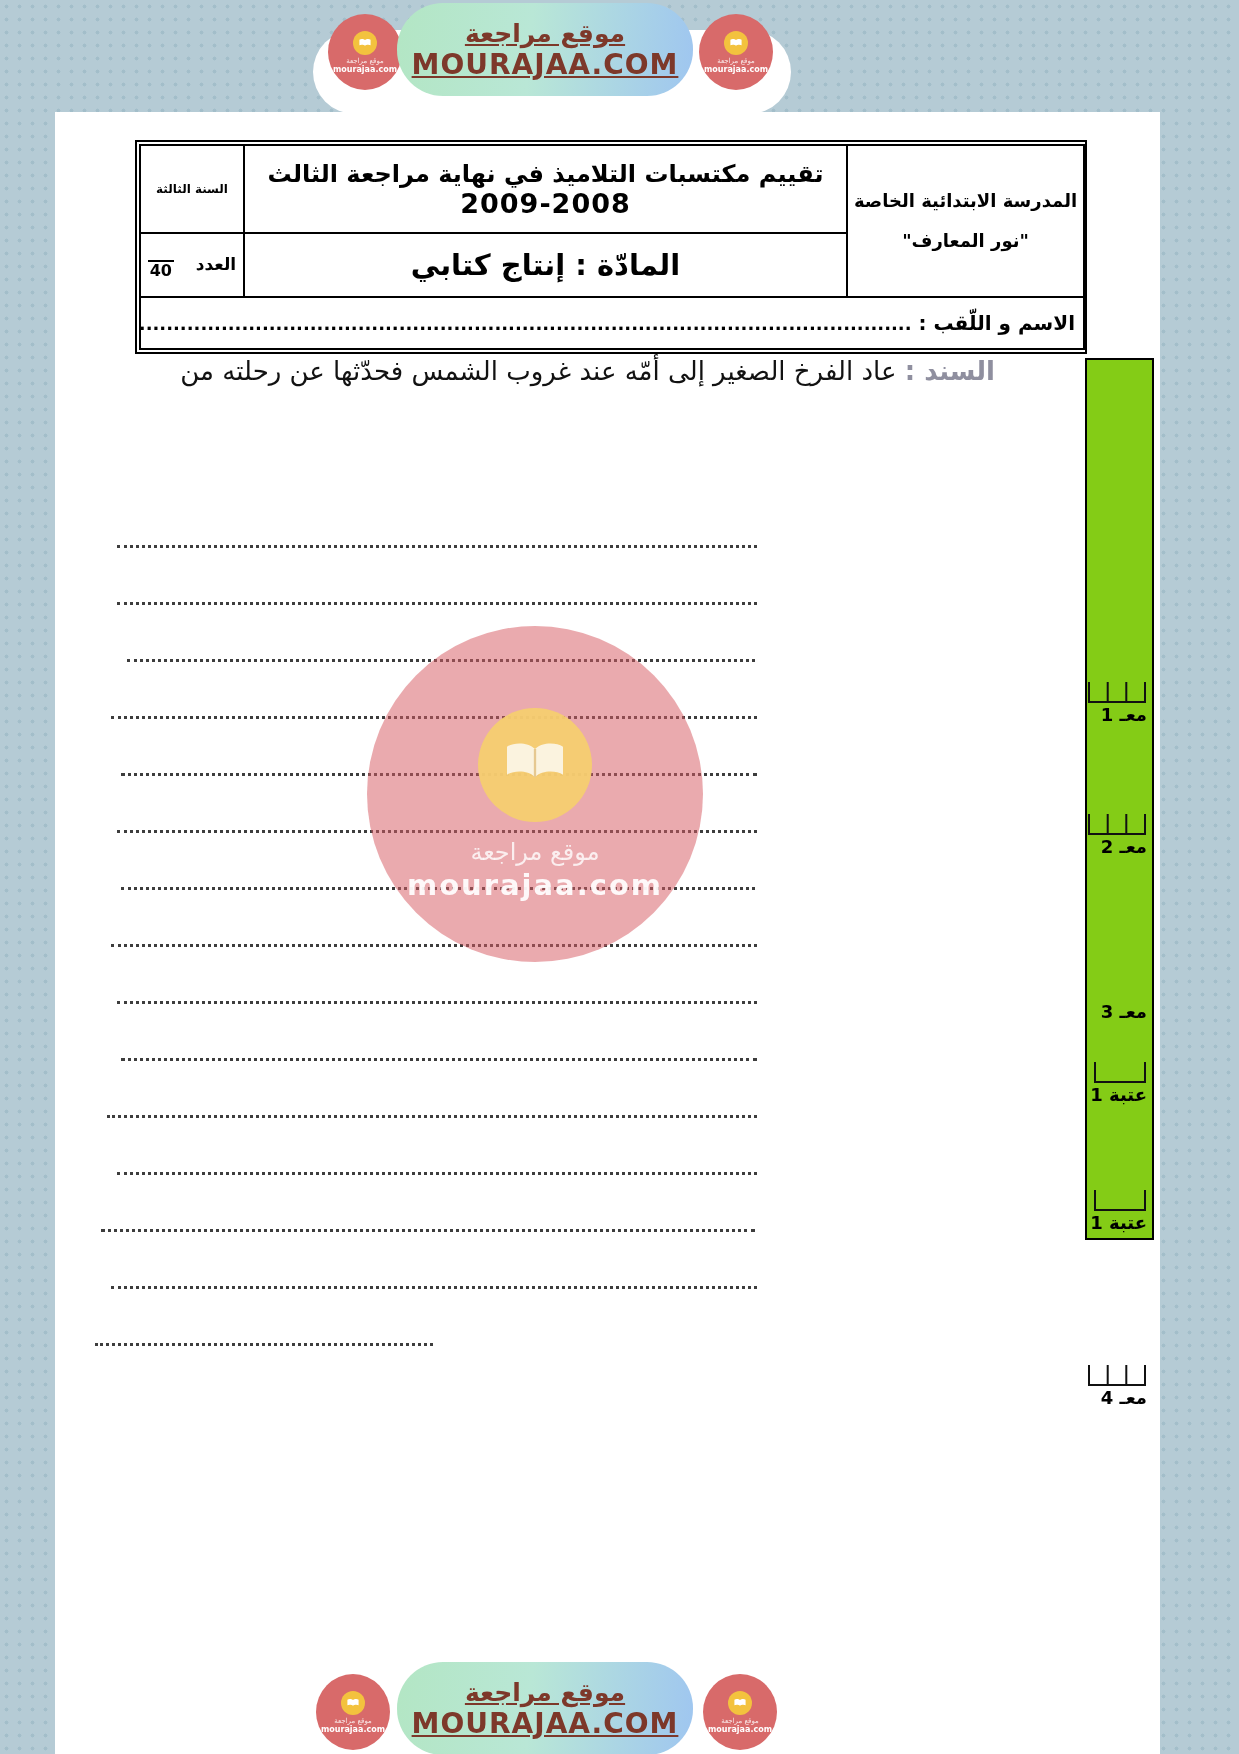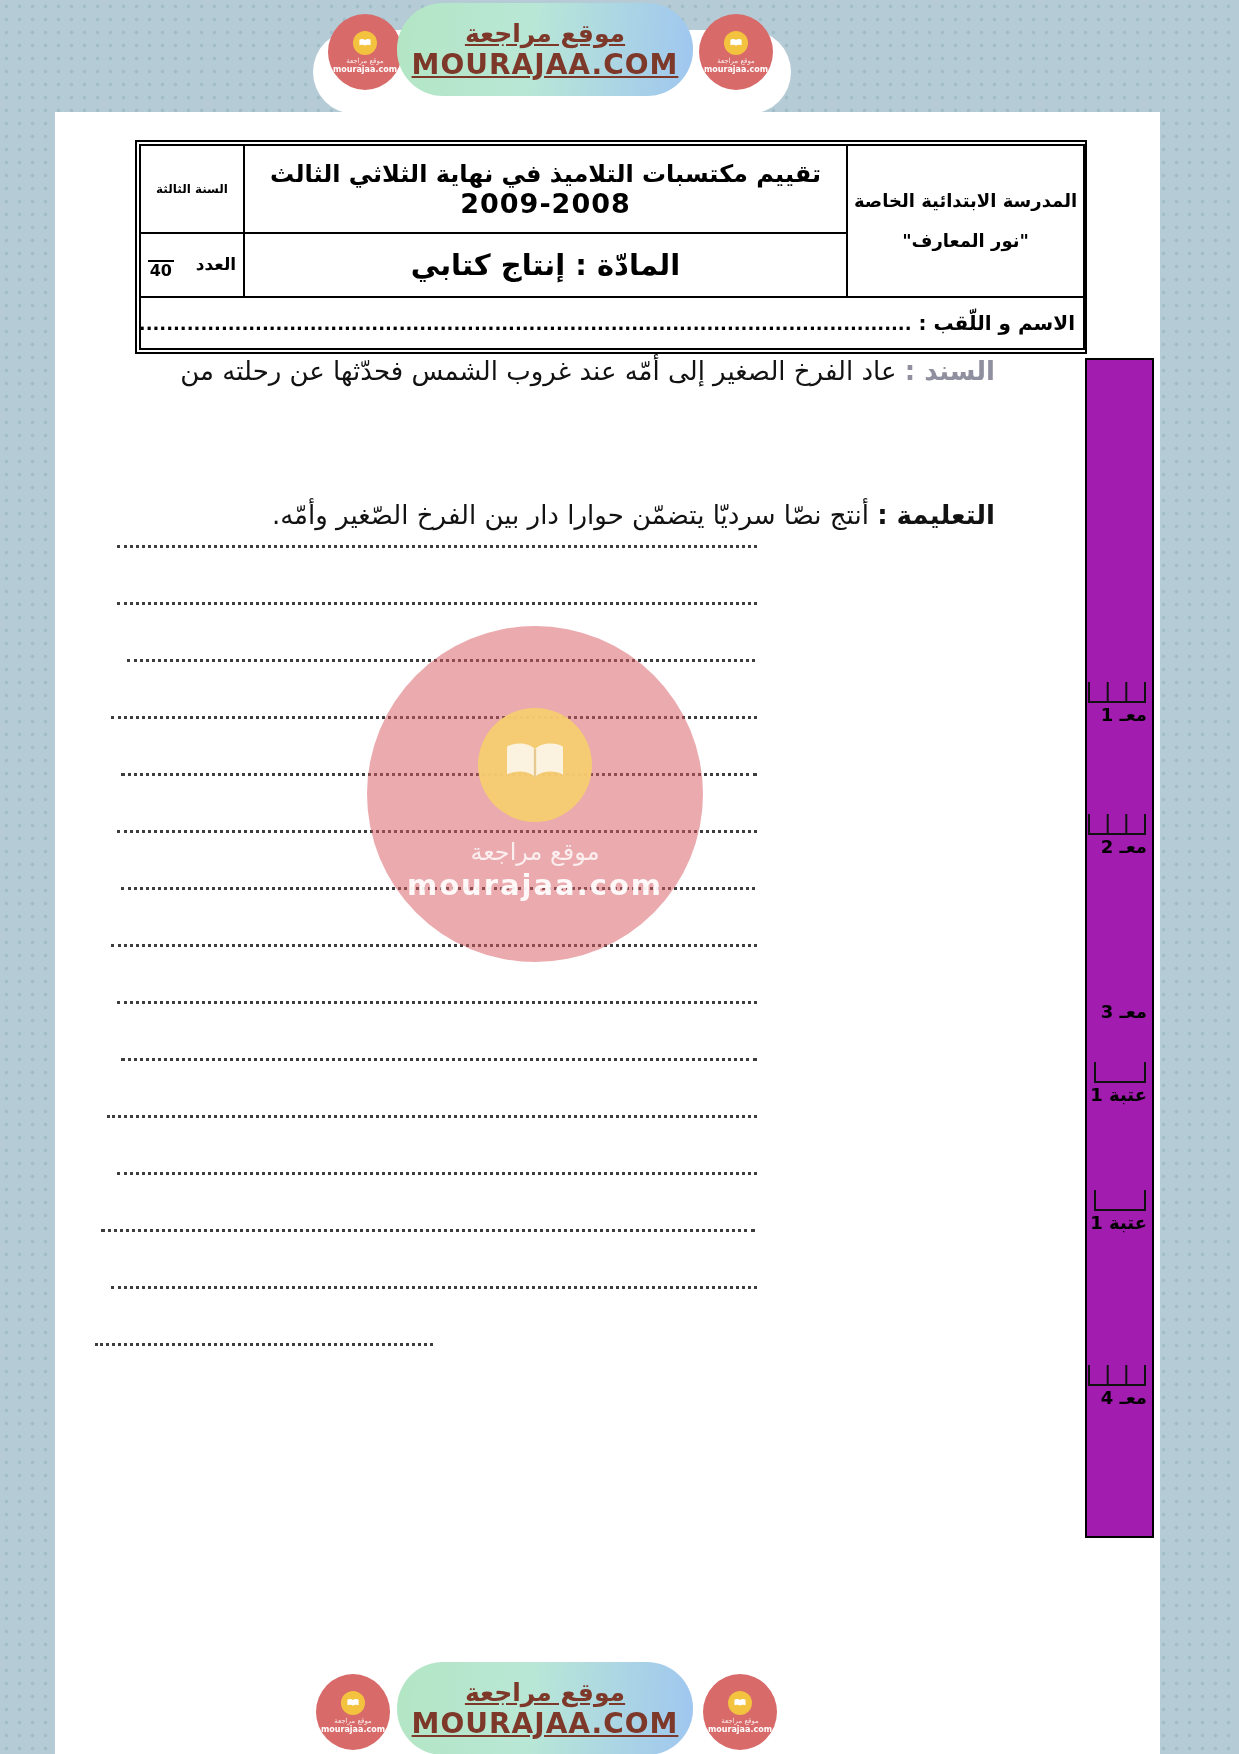--- a/index.html
+++ b/index.html
@@ -55,22 +55,22 @@
   
   .wm-circle{position:absolute;left:312px;top:514px;width:336px;height:336px;border-radius:50%;
     background:rgba(214,92,100,.52);}
   .wm-yellow{position:absolute;left:423px;top:596px;width:114px;height:114px;border-radius:50%;
     background:rgba(246,206,112,.95);display:flex;align-items:center;justify-content:center;}
   .wm-cap{position:absolute;left:312px;top:726px;width:336px;text-align:center;
     font-size:24px;color:rgba(255,255,255,.8);}
   .wm-dom{position:absolute;left:312px;top:756px;width:336px;text-align:center;
     font-size:29px;font-weight:bold;letter-spacing:2px;color:rgba(255,255,255,.92);}
   
-  .rubric{position:absolute;left:1030px;top:246px;width:69px;height:1180px;
-    border:2px solid #000;box-sizing:border-box;background:#a21caf;}
+  .rubric{position:absolute;left:1030px;top:246px;width:69px;height:882px;
+    border:2px solid #000;box-sizing:border-box;background:#84cc16;}
   .rubric-item{position:absolute;right:5px;text-align:right;}
   .rubric-item svg{display:block;margin-left:auto;margin-right:1px;}
   .rubric-label{font-size:18px;font-weight:bold;direction:rtl;white-space:nowrap;color:#000;margin-top:1px;}
 </style>
 </head>
 <body>
 
 <div class="canvas">
 
   <div class="band band-top"></div>
@@ -109,21 +109,21 @@
             <col style="width:603px">
             <col style="width:104px">
           </colgroup>
         <tbody>
             <tr style="height:88px;">
           <td class="c-school" rowspan="2">
             <div>المدرسة الابتدائية الخاصة</div>
             <div>"نور المعارف"</div>
           </td>
           <td class="c-title">
-            <div>تقييم مكتسبات التلاميذ في نهاية الثلاثي الثالث</div>
+            <div>تقييم مكتسبات التلاميذ في نهاية مراجعة الثالث</div>
             <div class="years">2009-2008</div>
           </td>
           <td class="c-grade">السنة الثالثة</td>
         </tr>
         <tr style="height:64px;">
           <td class="c-subject">المادّة : إنتاج كتابي</td>
           <td class="c-score">
             <span>العدد</span>
             <span class="frac">
               <span class="frac-top"></span>
@@ -139,24 +139,20 @@
         </tr>
       </tbody>
         </table>
     </div>
 
     <div class="txt" style="top:244px;">
       <span class="support-label">السند :</span>
       <span>عاد الفرخ الصغير إلى أمّه عند غروب الشمس فحدّثها عن رحلته من</span>
     </div>
 
-    <div class="txt" style="top:388px;">
-      <span class="instr-label">التعليمة :</span>
-      <span>أنتج نصّا سرديّا يتضمّن حوارا دار بين الفرخ الصّغير وأمّه.</span>
-    </div>
 
     <div>
         <div class="wline" style="top: 433px; left: 62px; width: 640px;"></div>
         <div class="wline" style="top: 490px; left: 62px; width: 640px;"></div>
         <div class="wline" style="top: 547px; left: 72px; width: 628px;"></div>
         <div class="wline" style="top: 604px; left: 56px; width: 646px;"></div>
         <div class="wline" style="top: 661px; left: 66px; width: 636px;"></div>
         <div class="wline" style="top: 718px; left: 62px; width: 640px;"></div>
         <div class="wline" style="top: 775px; left: 66px; width: 634px;"></div>
         <div class="wline" style="top: 832px; left: 56px; width: 646px;"></div>

